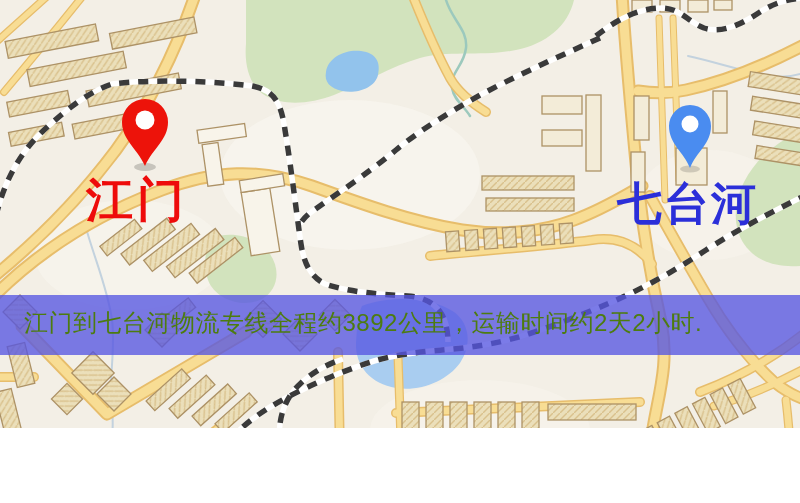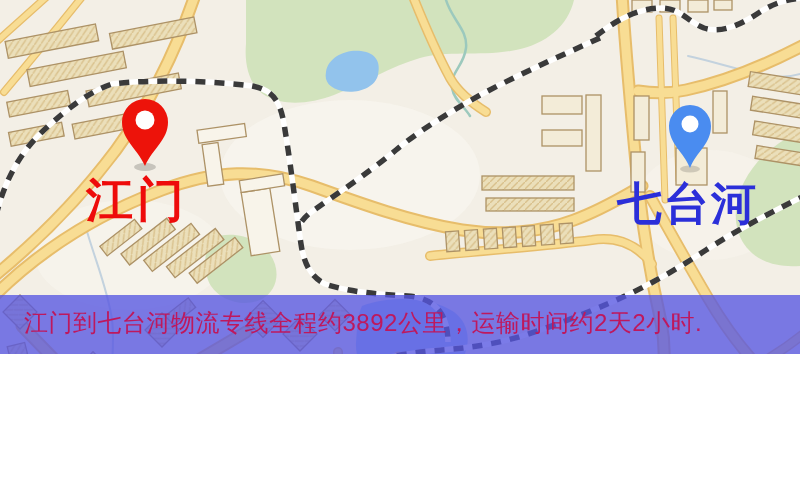--- a/index.html
+++ b/index.html
@@ -1,22 +1,22 @@
 <!DOCTYPE html>
 <html><head>
 <meta charset="utf-8">
 <style>
   html,body{margin:0;padding:0;background:#ffffff;font-family:"Liberation Sans",sans-serif;}
-  .stage{position:relative;width:800px;height:354px;overflow:hidden;background:#f3efe6;}
+  .stage{position:relative;width:800px;height:428px;overflow:hidden;background:#f3efe6;}
   .stage svg{position:absolute;left:0;top:0;width:800px;height:503px;display:block;}
   .banner{position:absolute;left:0;right:0;top:295px;height:60px;
           background:rgba(86,86,226,0.78);
           display:flex;align-items:center;box-sizing:border-box;
           padding:0 22px 4px 24px;}
-  .banner span{color:#be185d;font-size:24px;letter-spacing:0.5px;white-space:nowrap;
+  .banner span{color:#4d7c0f;font-size:24px;letter-spacing:0.5px;white-space:nowrap;
                font-family:"Liberation Sans",sans-serif;}
   .map-label{font-family:"Liberation Sans",sans-serif;font-weight:600;}
 </style>
 </head>
 <body>
 
 <div class="stage">
 
 <svg viewBox="0 0 800 503" preserveAspectRatio="none">
   <defs>

